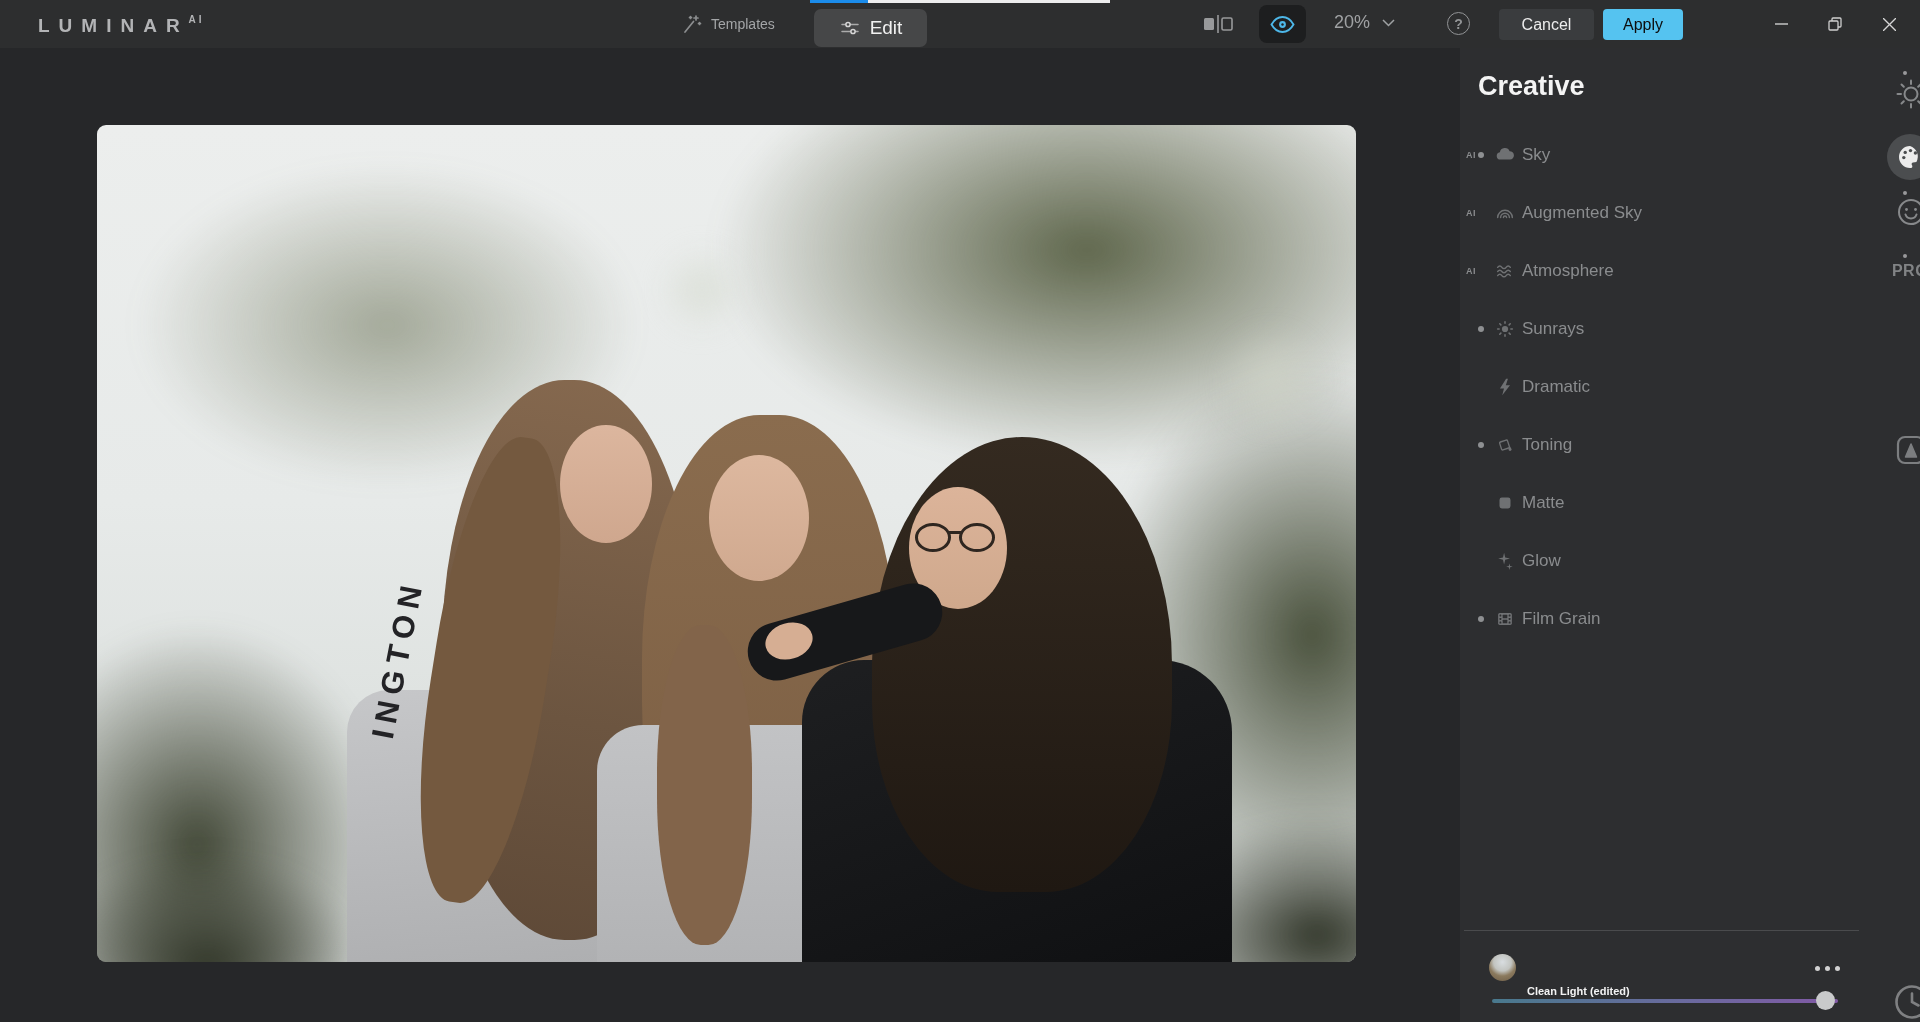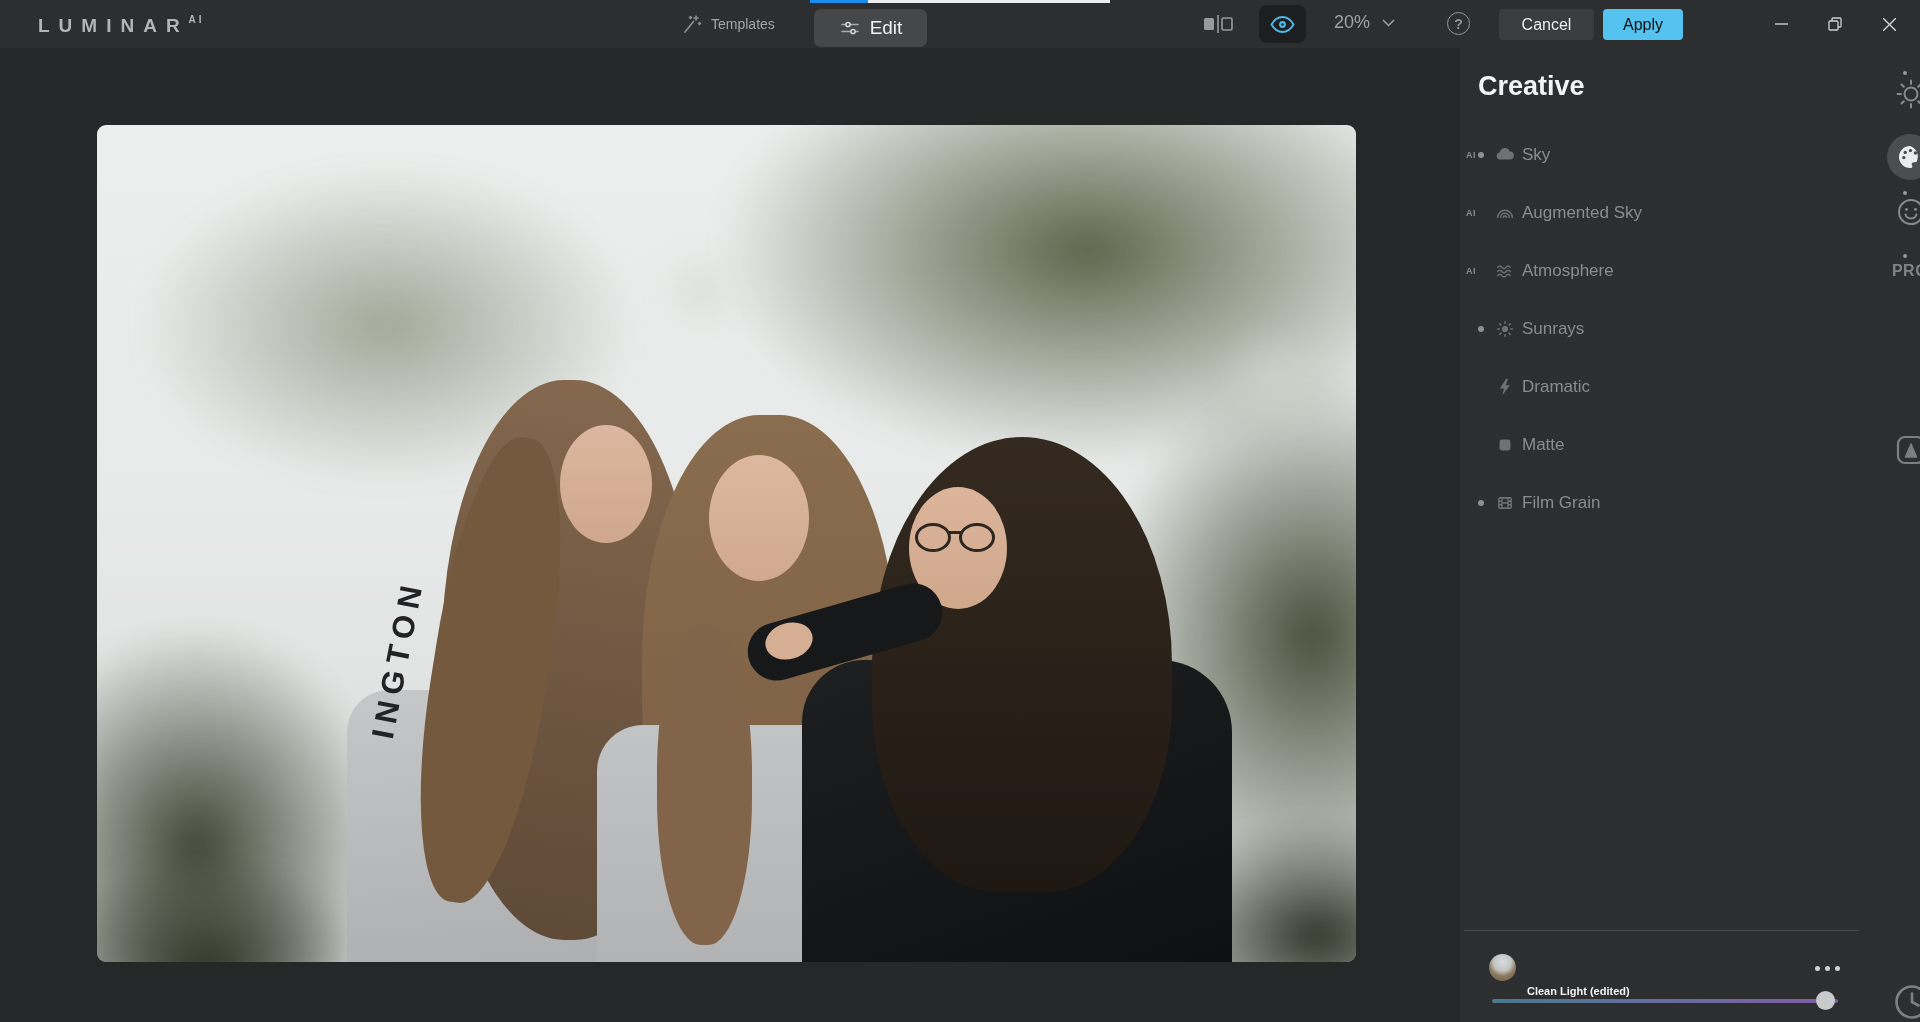--- a/index.html
+++ b/index.html
@@ -292,30 +292,44 @@
 
     <div class="tool-row">
       <span class="tool-dot" style="opacity: 0;"></span>
       <svg class="tool-icon">
             <use href="#ic-bolt"></use>
           </svg>
       <span class="tool-label">Dramatic</span>
     </div>
 
 
+    <div class="tool-row">
+      <span class="tool-dot" style="opacity: 1;"></span>
+      <svg class="tool-icon">
+            <use href="#ic-bucket"></use>
+          </svg>
+      <span class="tool-label">Toning</span>
+    </div>
 
     <div class="tool-row">
       <span class="tool-dot" style="opacity: 0;"></span>
       <svg class="tool-icon">
             <use href="#ic-square"></use>
           </svg>
       <span class="tool-label">Matte</span>
     </div>
 
 
+    <div class="tool-row">
+      <span class="tool-dot" style="opacity: 0;"></span>
+      <svg class="tool-icon">
+            <use href="#ic-sparkle"></use>
+          </svg>
+      <span class="tool-label">Glow</span>
+    </div>
 
     <div class="tool-row">
       <span class="tool-dot" style="opacity: 1;"></span>
       <svg class="tool-icon">
             <use href="#ic-film"></use>
           </svg>
       <span class="tool-label">Film Grain</span>
     </div>
   </div>
 

